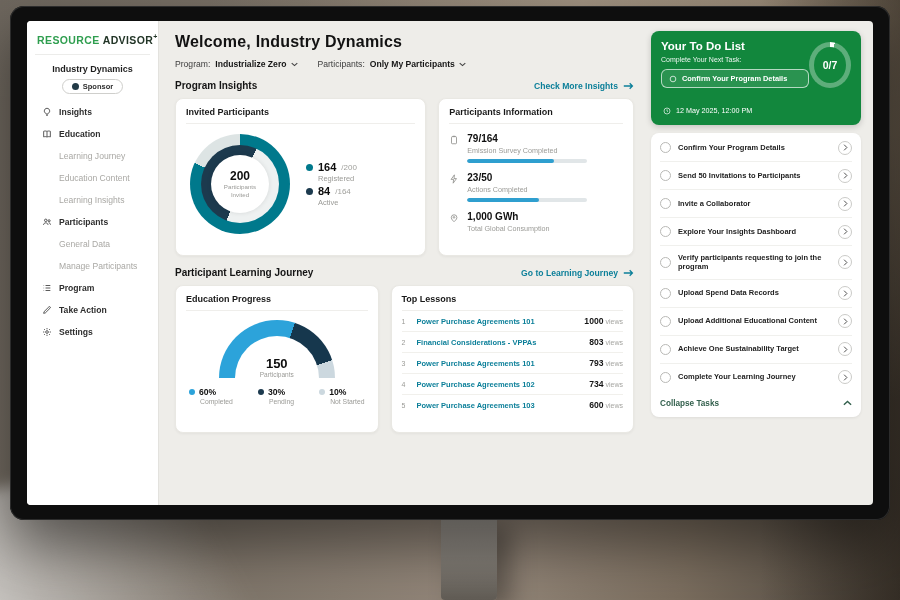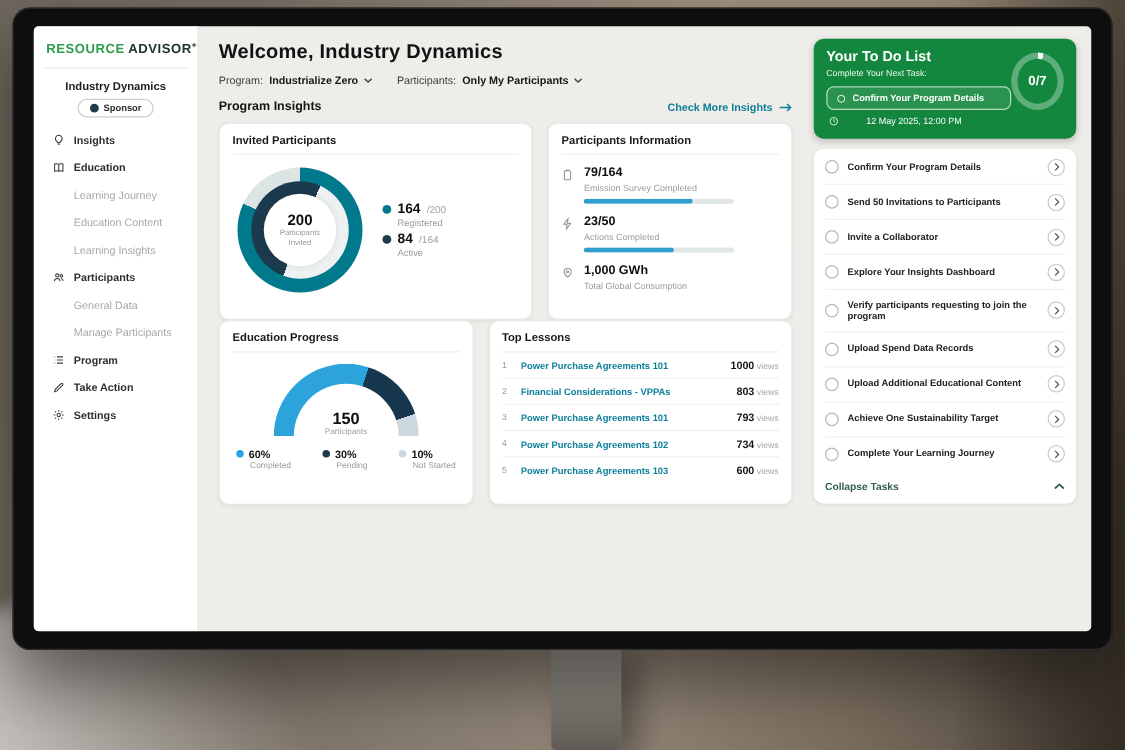--- a/index.html
+++ b/index.html
@@ -106,21 +106,21 @@
   .l-vlab{font-size:7px;color:#a5a5a1;font-weight:normal;margin-left:2px}
 
   
   .rightcol{width:226px;min-width:226px;padding:10px 12px 0 4px;display:flex;flex-direction:column}
   .todo-card{background:#12873d;border-radius:8px;padding:9px 10px 10px;color:#fff;box-shadow:0 2px 6px rgba(0,0,0,.18)}
   .todo-head{display:flex;justify-content:space-between;align-items:flex-start}
   .todo-title{font-size:11.5px;font-weight:bold}
   .todo-sub{font-size:7px;margin-top:4px;opacity:.92}
   .todo-pill{display:flex;align-items:center;gap:5px;margin-top:6px;border:1px solid rgba(255,255,255,.65);background:rgba(255,255,255,.1);border-radius:6px;padding:4px 7px;font-size:7.4px;font-weight:bold;width:148px;cursor:pointer}
   .todo-pill svg{width:8px;height:8px;min-width:8px}
-  .todo-due{display:flex;align-items:center;gap:22px;font-size:7.2px;margin-top:4px;padding-left:2px}
+  .todo-due{display:flex;align-items:center;gap:5px;font-size:7.2px;margin-top:18px;padding-left:2px}
   .todo-due svg{width:8px;height:8px}
   .ring{width:46px;height:46px;border-radius:50%;margin-top:2px;
       background:conic-gradient(#ffffff 0 12deg, rgba(255,255,255,.32) 12deg 360deg);
       display:flex;align-items:center;justify-content:center;position:relative}
   .ring::before{content:"";position:absolute;inset:5px;border-radius:50%;background:#12873d}
   .ring span{position:relative;font-size:10.5px;font-weight:bold;z-index:1}
 
   .tasks-card{background:#fff;border-radius:8px;margin-top:8px;padding:1px 9px 3px;box-shadow:0 1px 3px rgba(0,0,0,.07)}
   .task-row{display:flex;align-items:center;gap:7px;padding:6.5px 0;border-bottom:1px solid #f0f0ed}
   .task-check{width:11px;height:11px;min-width:11px;border:1px solid #b9b9b6;border-radius:50%;cursor:pointer;background:#fff}
@@ -334,20 +334,29 @@
                 </span>
               <div>
                 <div class="stat-val">1,000 GWh</div>
                 <div class="stat-lab">Total Global Consumption</div>
               </div>
             </div>
           </div>
         </div>
       </div>
 
+      <div class="sec-row">
+        <div class="sec-title">Participant Learning Journey</div>
+        <div class="sec-link">
+          <span>Go to Learning Journey</span>
+          <svg viewBox="0 0 14 10" fill="none" stroke="currentColor" stroke-width="1.6">
+              <path d="M1 5h11M8.5 1.5 12 5l-3.5 3.5"></path>
+            </svg>
+        </div>
+      </div>
 
       <div class="cards">
         <div class="card edu">
           <div class="card-title">Education Progress</div>
           <div class="gauge-wrap">
             <div class="gauge">
               <div class="gauge-c"></div>
               <div class="gauge-hole"></div>
               <div class="gauge-txt">
                 <div class="gauge-val">150</div>

